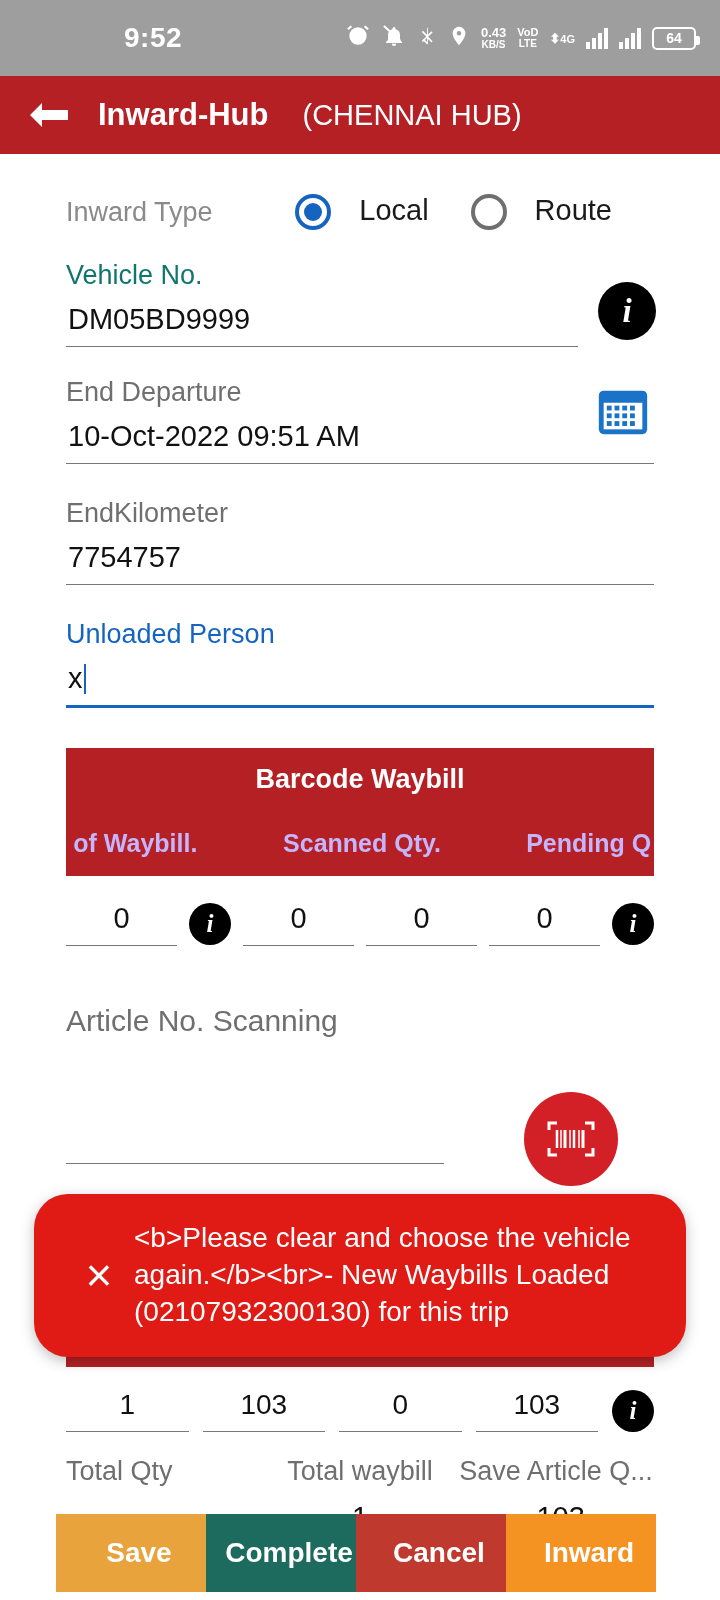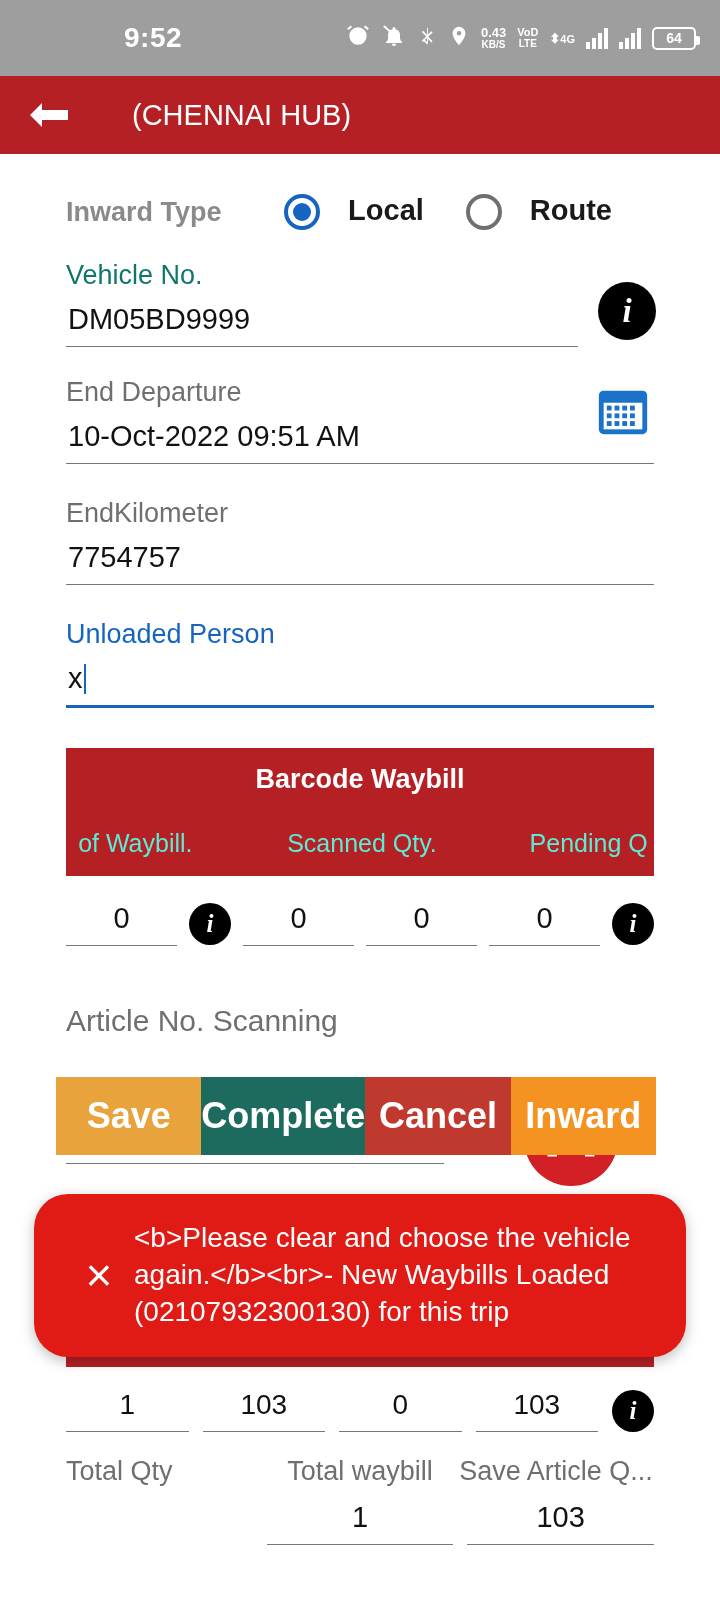--- a/index.html
+++ b/index.html
@@ -6,21 +6,21 @@
   html, body {
     width: 720px;
     height: 1600px;
     background: #ffffff;
     font-family: "Liberation Sans", sans-serif;
     overflow: hidden;
   }
   .screen {
     position: relative;
     width: 720px;
-    height: 1155px;
+    height: 1592px;
     background: #ffffff;
   }
 
   
   .statusbar {
     height: 76px;
     background: #9e9e9e;
     display: flex;
     align-items: center;
     padding: 0 24px;
@@ -87,21 +87,20 @@
   .app-title { font-size: 31px; font-weight: bold; }
   .app-sub { font-size: 29px; margin-left: 34px; font-weight: normal; }
 
   
   .content { padding: 0 66px; position: relative; }
 
   .row-type {
     display: flex;
     align-items: center;
     margin-top: 40px;
-    font-weight: bold;
   }
   .label-muted {
     font-size: 27px;
     color: #8a8a8a;
   }
   .radio-group { display: flex; margin-left: auto; margin-right: 18px; gap: 18px; }
   .radio {
     width: 36px; height: 36px; border-radius: 50%;
     border: 4px solid #6f6f6f;
     display: inline-flex; align-items: center; justify-content: center;
@@ -144,23 +143,23 @@
     margin-top: 40px;
     background: #b52025;
     color: #fff;
     text-align: center;
     font-size: 27px;
     font-weight: bold;
     padding: 16px 16px;
   }
   .table-head {
     background: #b52025;
-    color: #5eead4;
+    color: #c4b5fd;
     font-size: 25px;
-    font-weight: normal;
+    font-weight: bold;
     display: flex;
     padding: 18px 0;
     overflow: hidden;
   }
   .table-head span { flex: 1; text-align: center; white-space: nowrap; }
   .th-left { margin-left: -44px; }
   .th-right { margin-right: -48px; }
 
   .num-row {
     display: flex;
@@ -280,22 +279,23 @@
     bottom: 0;
     left: 56px;
     width: 600px;
     display: flex;
     height: 78px;
   }
   .btn {
     flex: 1;
     display: flex; align-items: center; justify-content: center;
     color: #fff;
-    font-size: 36px;
-    font-weight: bold;
+    font-size: 28px;
+    font-weight: bold;
+    padding-left: 16px;
   }
   .btn.save { background: #e8a33d; }
   .btn.complete { background: #1d6b5e; }
   .btn.cancel { background: #c0392f; }
   .btn.inward { background: #f59322; }
 </style>
 </head>
 <body>
 
 <div class="screen">
@@ -349,20 +349,21 @@
       <span class="battery">64</span>
     </div>
   </div>
 
   <div class="appbar">
     <span class="back-arrow">
       <svg width="46" height="32" viewBox="0 0 46 32" fill="#fff">
           <path d="M16 4L4 16l12 12v-7h26v-10H16z"></path>
         </svg>
     </span>
+    <span class="app-title">Inward-Hub</span>
     <span class="app-sub">(CHENNAI HUB)</span>
   </div>
 
   <div class="content">
 
     <div class="row-type">
       <span class="label-muted">Inward Type</span>
       <span class="radio-group">
         <span class="radio on"></span>
         <span class="radio-label">Local</span>

